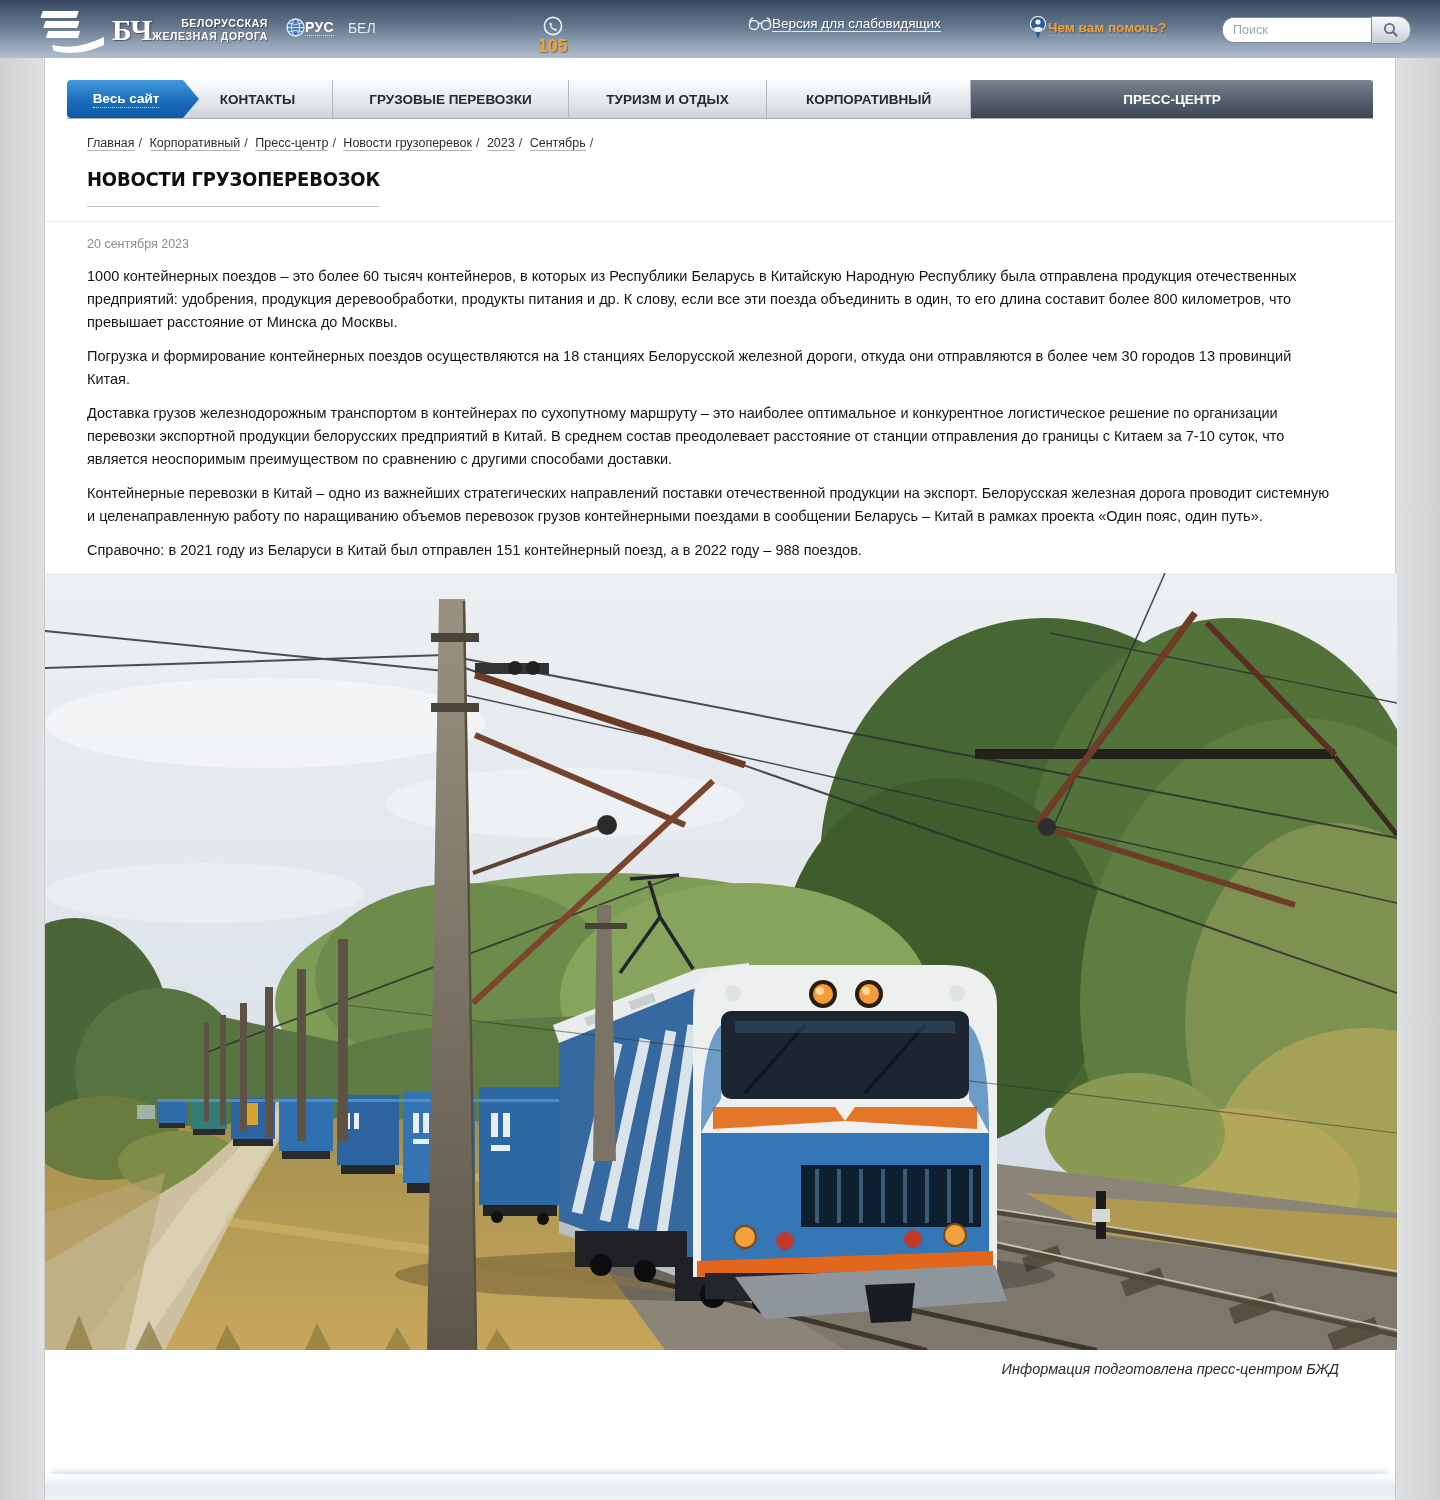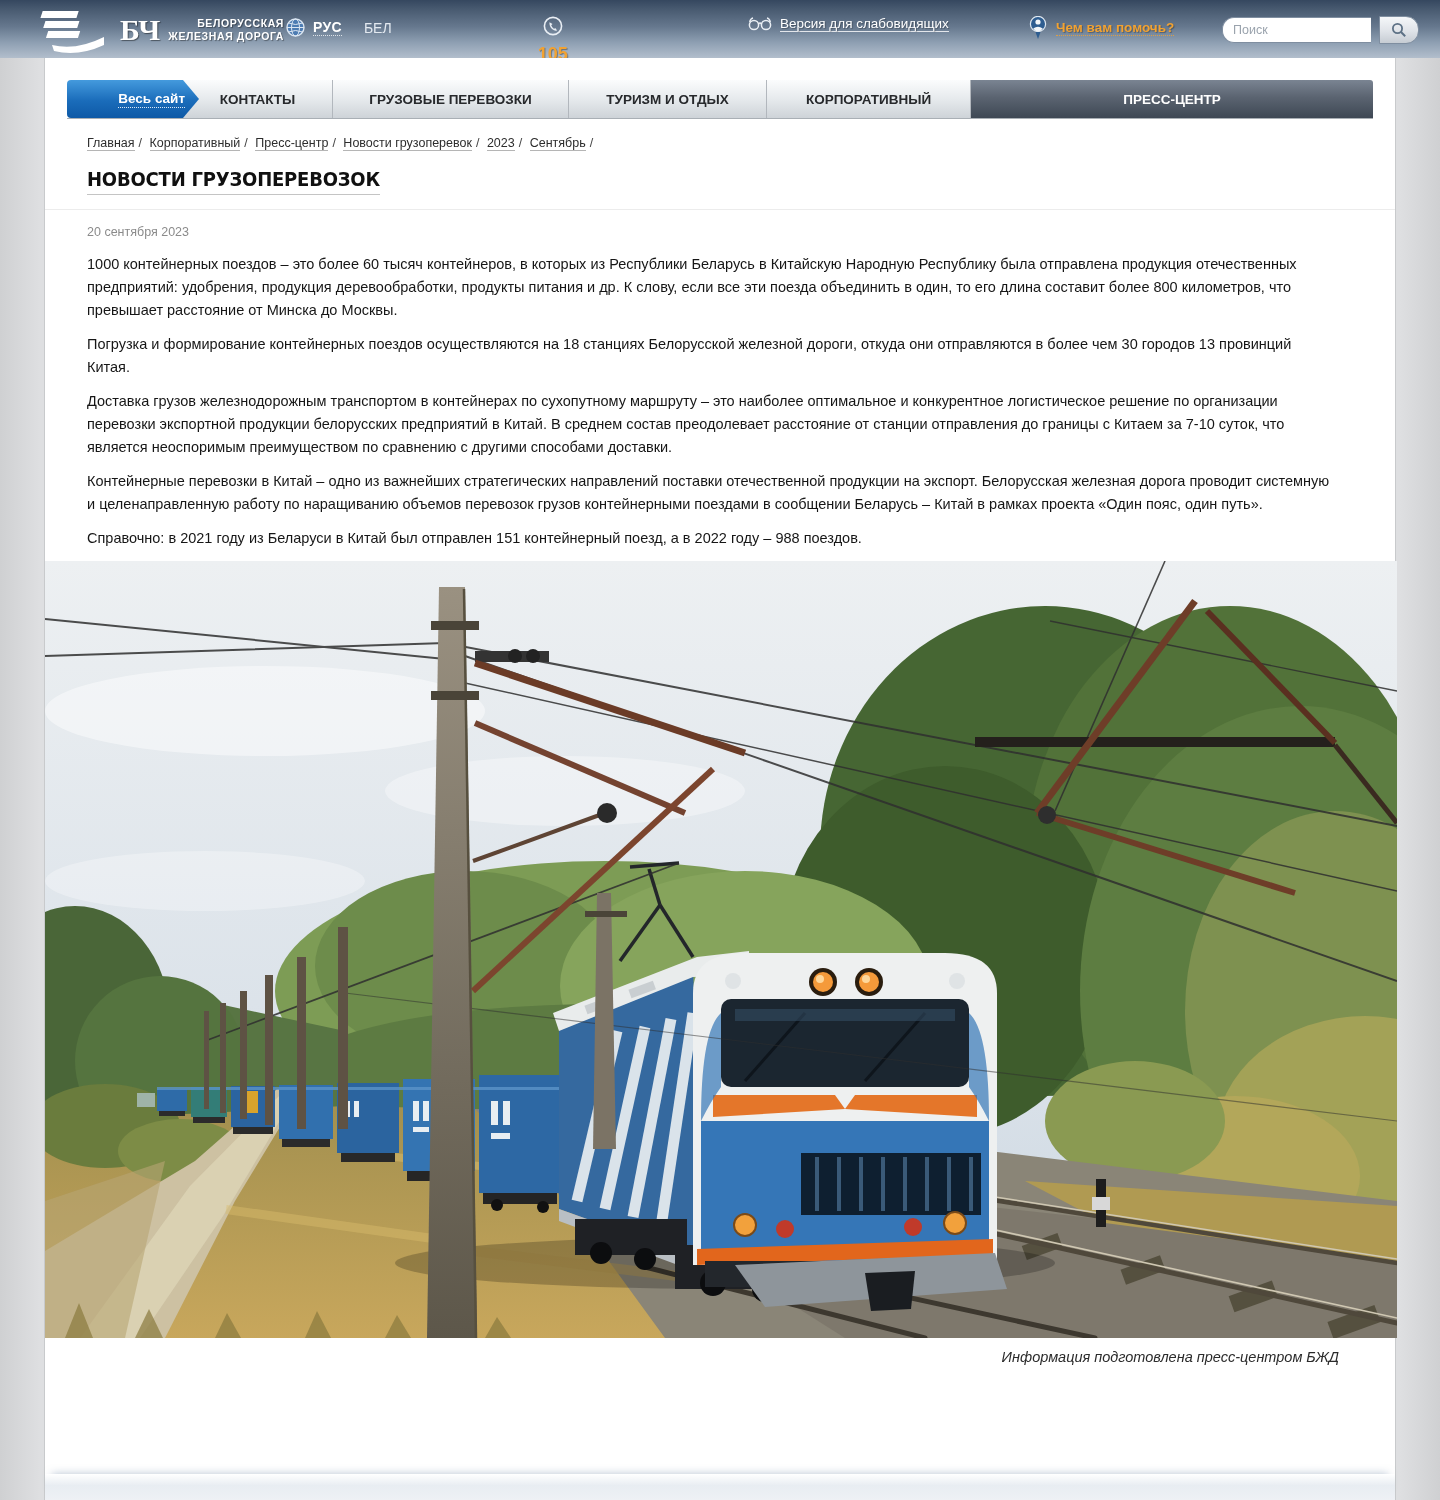--- a/index.html
+++ b/index.html
@@ -6,21 +6,21 @@
   body{
     width:1440px;height:1500px;overflow:hidden;position:relative;
     background:linear-gradient(90deg,#cfd0d2 0,#dedfe1 40px,#dedfe1 1400px,#cfd0d2 100%);
     font-family:"Liberation Sans",sans-serif;color:#151515;
   }
   
   .topbar{
     position:absolute;top:0;left:0;width:1440px;height:58px;
     background:linear-gradient(180deg,#35475f 0%,#485a70 16%,#66788e 46%,#8fa0b3 74%,#b2becc 100%);
   }
-  .topbar .grp{position:absolute;display:flex;align-items:center;gap:8px;white-space:nowrap;}
+  .topbar .grp{position:absolute;display:flex;align-items:center;white-space:nowrap;}
   .logo{left:38px;top:7px;cursor:pointer;}
   .logo-abbr{color:#fff;font-family:"Liberation Serif",serif;font-weight:bold;font-size:30px;line-height:1;margin-left:2px;text-shadow:1px 1px 1px rgba(0,0,0,.45);}
   .logo-text{color:#fff;font-size:10.5px;font-weight:bold;letter-spacing:.6px;line-height:13px;text-shadow:1px 1px 1px rgba(0,0,0,.4);text-align:right;}
   .lang{left:286px;top:18px;font-size:14px;}
   .lang-cur{color:#fff;font-weight:bold;letter-spacing:.3px;border-bottom:1px dotted rgba(255,255,255,.75);cursor:pointer;}
   .lang-other{color:#e3e9f0;margin-left:14px;cursor:pointer;}
   .contact{left:508px;top:16px;flex-direction:column;}
   .contact-num{color:#f2a231;font-weight:bold;font-size:18px;text-shadow:1px 1px 1px rgba(0,0,0,.35);}
   .contact-lbl{color:#fff;font-size:13.5px;border-bottom:1px dotted rgba(255,255,255,.75);cursor:pointer;text-shadow:1px 1px 1px rgba(0,0,0,.3);}
   .access{left:748px;top:16px;}
@@ -43,42 +43,42 @@
     position:absolute;top:58px;left:44px;width:1352px;height:1442px;background:#fff;
     border-left:1px solid #c8cacc;border-right:1px solid #c8cacc;box-sizing:border-box;
   }
   
   .tabs{margin:22px 22px 0;height:38px;display:flex;position:relative;box-shadow:0 1px 0 #a9afb5;}
   .tab{display:flex;align-items:center;justify-content:center;font-size:13.5px;font-weight:bold;cursor:pointer;box-sizing:border-box;}
   .tab-first{
     width:132px;flex:0 0 132px;color:#fff;z-index:2;margin-right:-16px;
     background:linear-gradient(180deg,#449add 0%,#1a6cba 55%,#0e59a6 100%);
     clip-path:polygon(0 0,calc(100% - 16px) 0,100% 50%,calc(100% - 16px) 100%,0 100%);
-    border-radius:4px 0 0 4px;padding-right:14px;justify-content:flex-end;
+    border-radius:4px 0 0 4px;padding-right:14px;
   }
   .tab-first span{border-bottom:1px dotted rgba(255,255,255,.85);padding-bottom:1px;}
   .tab-mid{
     color:#27292c;border-right:1px solid #b2b7bd;
     background:linear-gradient(180deg,#fbfcfd 0%,#e4e8eb 55%,#ced3d8 100%);
   }
   .tab-mid.w1{flex:0 0 150px;} .tab-mid.w2{flex:0 0 230px;} .tab-mid.w3{flex:0 0 236px;}
   .tab-mid.w4{flex:0 0 198px;} .tab-mid.w5{flex:0 0 204px;}
   .tab-last{
     flex:1;color:#fff;border-radius:0 3px 0 0;
     background:linear-gradient(180deg,#7a8492 0%,#5b6471 45%,#3e4854 100%);
   }
   
   .breadcrumbs{margin:18px 60px 0 42px;font-size:12.5px;color:#2d2d2d;}
   .crumb{border-bottom:1px solid #b5b5b5;cursor:pointer;}
   .crumb-sep{color:#444;margin:0 4px;}
   
   .section-label{
     display:inline-block;margin:17px 0 0 42px;font-size:20px;font-weight:bold;color:#101010;
     font-family:"DejaVu Sans","Liberation Sans",sans-serif;font-stretch:condensed;letter-spacing:-.2px;
-    border-bottom:1px solid #c4c4c4;padding-bottom:3px;
+    border-bottom:1px solid #c4c4c4;padding-bottom:15px;
   }
   .title{
     margin:13px 70px 0 42px;font-size:29px;line-height:44px;font-weight:bold;color:#131313;
     font-family:"DejaVu Sans","Liberation Sans",sans-serif;font-stretch:condensed;letter-spacing:-.6px;
   }
   .title-divider{margin:14px 0 0;border:none;border-top:1px solid #ececec;}
   .date{margin:15px 60px 0 42px;font-size:12.5px;color:#8b8b8b;}
   
   .article-text{margin:14px 62px 0 42px;font-size:14.5px;line-height:23px;color:#161616;}
   .article-text p{margin:0 0 11px;}

